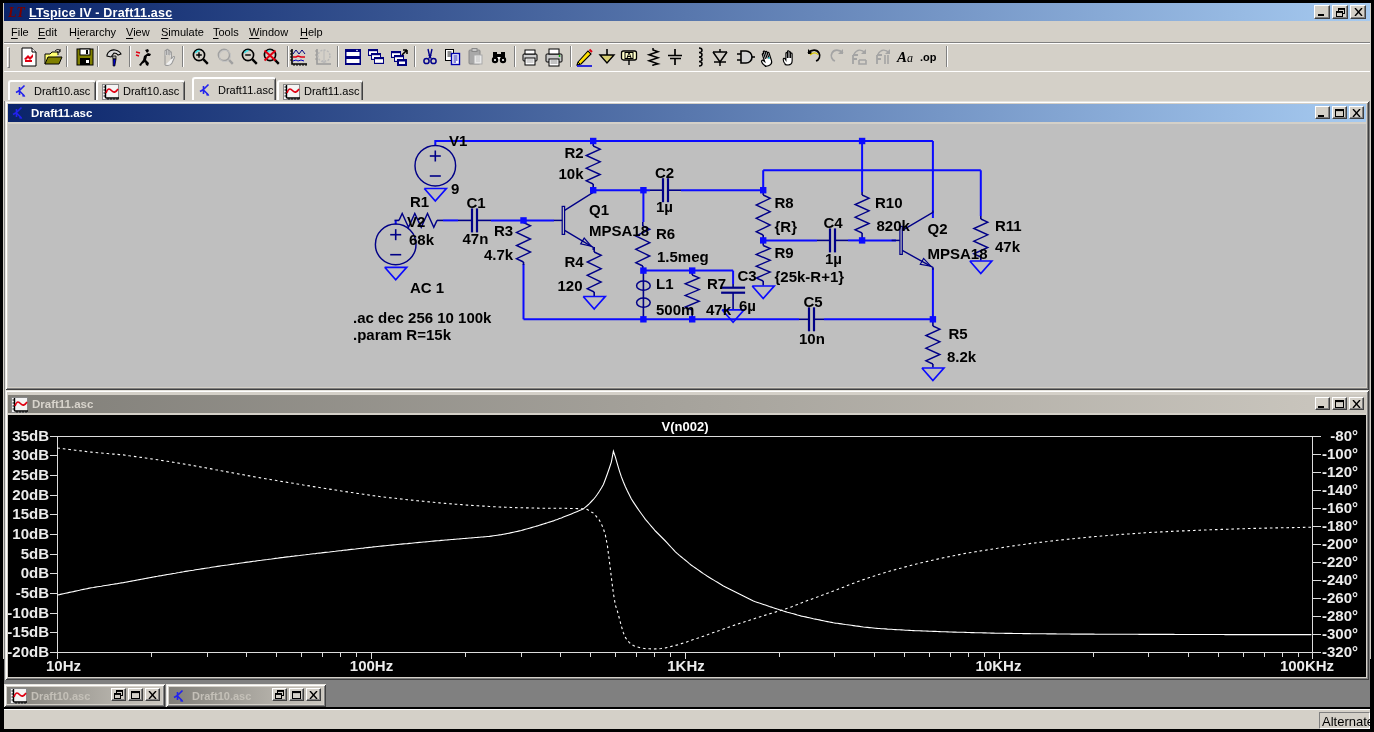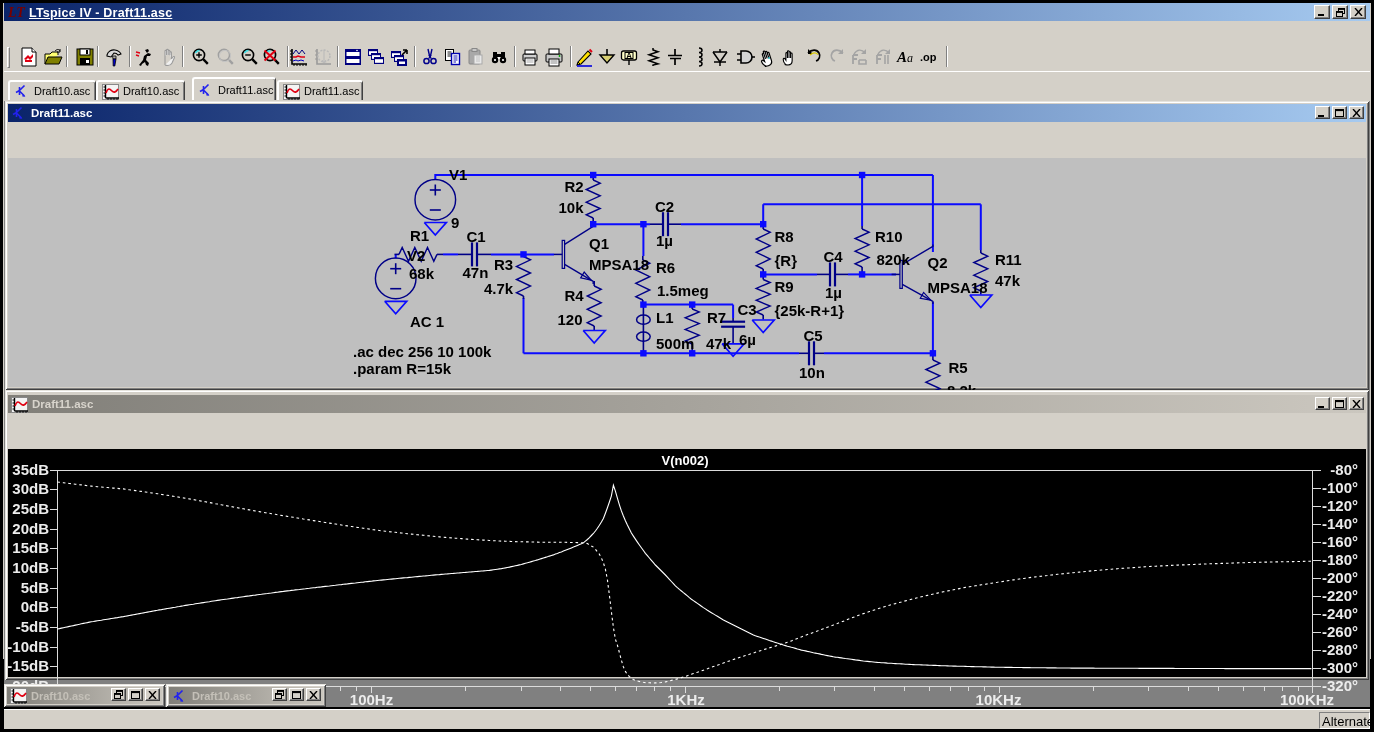--- a/index.html
+++ b/index.html
@@ -33,21 +33,21 @@
 .tic { display:inline-flex; margin-top:1px; }
 .mdi { position:absolute; left:1px; top:98px; width:1366px; height:606px; background:#808080; }
 .win { position:absolute; background:#d4d0c8;
   box-shadow:inset 1px 1px 0 #e6e4de, inset -1px -1px 0 #404040, inset 2px 2px 0 #fff, inset -2px -2px 0 #808080; padding:3px; }
 .wt { height:18px; font-size:11.5px; font-weight:bold; color:#fff; position:relative;
   background:linear-gradient(to right,#0a246a,#a6caf0); display:flex; align-items:center; padding-left:3px; gap:4px;}
 .wt.inact { background:linear-gradient(to right,#817f79,#cbc7bf); color:#d8d4cc; }
 .wt .wbtns { position:absolute; right:2px; top:2px; display:flex; }
 .wb2 { width:15px; height:13px; background:#d4d0c8; border:1px solid; border-color:#fff #404040 #404040 #fff;
   box-shadow:inset -1px -1px 0 #808080; display:inline-flex; align-items:center; justify-content:center; margin-left:2px;}
-.client { position:absolute; left:3px; right:3px; top:22px; bottom:3px;margin-top:34px; }
+.client { position:absolute; left:3px; right:3px; top:22px; bottom:3px; }
 .status { position:absolute; left:1px; top:706px; width:1366px; height:20px; background:#d4d0c8;
   border-top:1px solid #fff; font-size:11.5px; }
 .scell { position:absolute; right:0px; top:2px; width:51px; height:17px; border:1px solid;
   border-color:#808080 #fff #fff #808080; padding:1px 2px; font-size:13px; }
 svg { display:block; }
 </style></head><body>
 <div class="app">
   <div class="title">
     <span class="logo">
         <svg width="18" height="16" viewBox="0 0 18 16">
@@ -69,20 +69,30 @@
             <rect x="0.5" y="3.5" width="6" height="1.4" fill="#000"></rect>
           </svg>
         </span>
         <span class="wb">
           <svg width="9" height="8" viewBox="0 0 9 8">
             <path d="M1 0l7 8M8 0L1 8" stroke="#000" stroke-width="1.4"></path>
           </svg>
         </span>
       </span>
   </div>
+  <div class="menu">
+      <span class="mi" style="left:7px"><u>F</u>ile</span>
+      <span class="mi" style="left:34px"><u>E</u>dit</span>
+      <span class="mi" style="left:65px">H<u>i</u>erarchy</span>
+      <span class="mi" style="left:122px"><u>V</u>iew</span>
+      <span class="mi" style="left:157px"><u>S</u>imulate</span>
+      <span class="mi" style="left:209px"><u>T</u>ools</span>
+      <span class="mi" style="left:245px"><u>W</u>indow</span>
+      <span class="mi" style="left:296px"><u>H</u>elp</span>
+    </div>
   <div class="toolbar">
       <div class="grip"></div>
 <div class="ticon" style="left:15px">
         <svg width="20" height="20" viewBox="0 0 20 20">
           <path d="M3 1h10l4 4v14H3z" fill="#fff" stroke="#000"></path>
           <path d="M13 1v4h4" fill="#fff" stroke="#000"></path>
           <path d="M5 12l4-4 2 2 3-3v3l-3 3-2-2-2 2z" fill="#e00012"></path>
           <path d="M6 14h7" stroke="#e00012" stroke-width="2"></path>
         </svg>
       </div>

